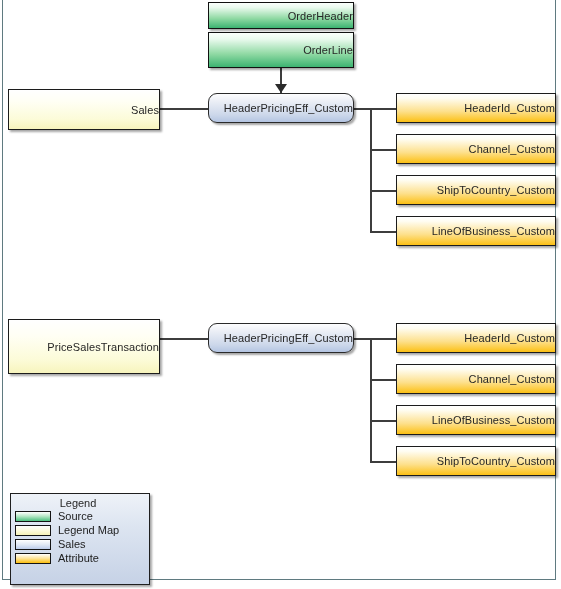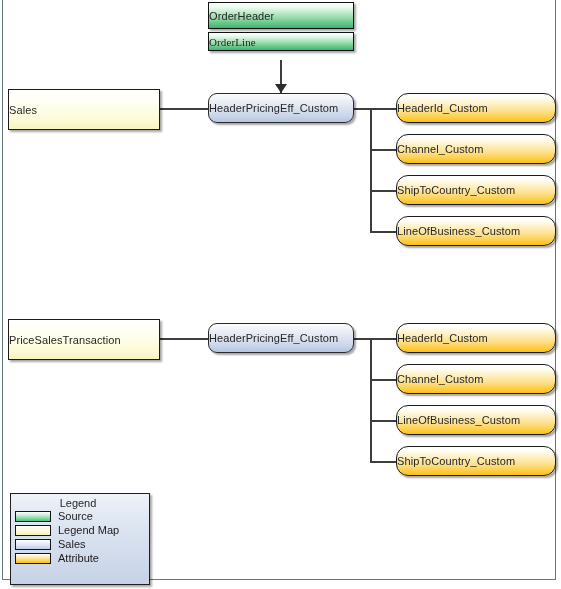--- a/index.html
+++ b/index.html
@@ -29,21 +29,21 @@
     box-sizing: border-box;
     pointer-events: none;
   }
 
   .node {
     position: absolute;
     box-sizing: border-box;
     border: 1px solid #1a1a1a;
     display: flex;
     align-items: center;
-    justify-content: flex-start;
+    justify-content: flex-end;
     text-align: center;
     font-size: 11px;
     color: #262626;
     letter-spacing: .1px;
     box-shadow: 2px 2px 2px rgba(0,0,0,0.35);
     z-index: 3;
   }
 
   
   .n-source {
@@ -58,21 +58,20 @@
   
   .n-entity {
     background: linear-gradient(to bottom, #fdfdfe 0%, #eceff6 25%, #ccd7ea 75%, #b4c5e2 100%);
     border-color: #2a2a2a;
     border-radius: 9px;
   }
   
   .n-attribute {
     background: linear-gradient(to bottom, #ffffff 0%, #fffdf2 15%, #fde08c 62%, #fcc014 100%);
     border-color: #1c1c1c;
-    border-radius: 12px;
   }
 
   .edge {
     position: absolute;
     background: #3d3d3d;
     z-index: 1;
   }
   .edge.h { height: 2px; }
   .edge.v { width: 2px; }
 
@@ -133,21 +132,21 @@
 </head>
 <body>
 
 <div id="canvas">
 
   <div id="frame"></div>
 
   <div class="node n-source" style="left:208px; top:2px; width:146px; height:27px;">
     <span>OrderHeader</span>
   </div>
-  <div class="node n-source" style="left:208px; top:32px; width:146px; height:19px;font-family:Liberation Serif, serif;">
+  <div class="node n-source" style="left:208px; top:32px; width:146px; height:36px;">
     <span>OrderLine</span>
   </div>
 
   <div class="edge v" style="left:280px; top:60px; height:33px;"></div>
   <div class="arrowhead" style="left:275px; top:84px;"></div>
 
   <div class="node n-servicemap" style="left:8px; top:89px; width:152px; height:41px;">
     <span>Sales</span>
   </div>
 
@@ -171,21 +170,21 @@
   <div class="node n-attribute" style="left:396px; top:134px; width:160px; height:30px;">
     <span>Channel_Custom</span>
   </div>
   <div class="node n-attribute" style="left:396px; top:175px; width:160px; height:30px;">
     <span>ShipToCountry_Custom</span>
   </div>
   <div class="node n-attribute" style="left:396px; top:216px; width:160px; height:30px;">
     <span>LineOfBusiness_Custom</span>
   </div>
 
-  <div class="node n-servicemap" style="left:8px; top:319px; width:152px; height:41px;">
+  <div class="node n-servicemap" style="left:8px; top:319px; width:152px; height:55px;">
     <span>PriceSalesTransaction</span>
   </div>
 
   <div class="edge h" style="left:160px; top:338px; width:49px;"></div>
 
   <div class="node n-entity" style="left:208px; top:323px; width:146px; height:30px;">
     <span>HeaderPricingEff_Custom</span>
   </div>
 
   <div class="edge h" style="left:354px; top:338px; width:18px;"></div>

